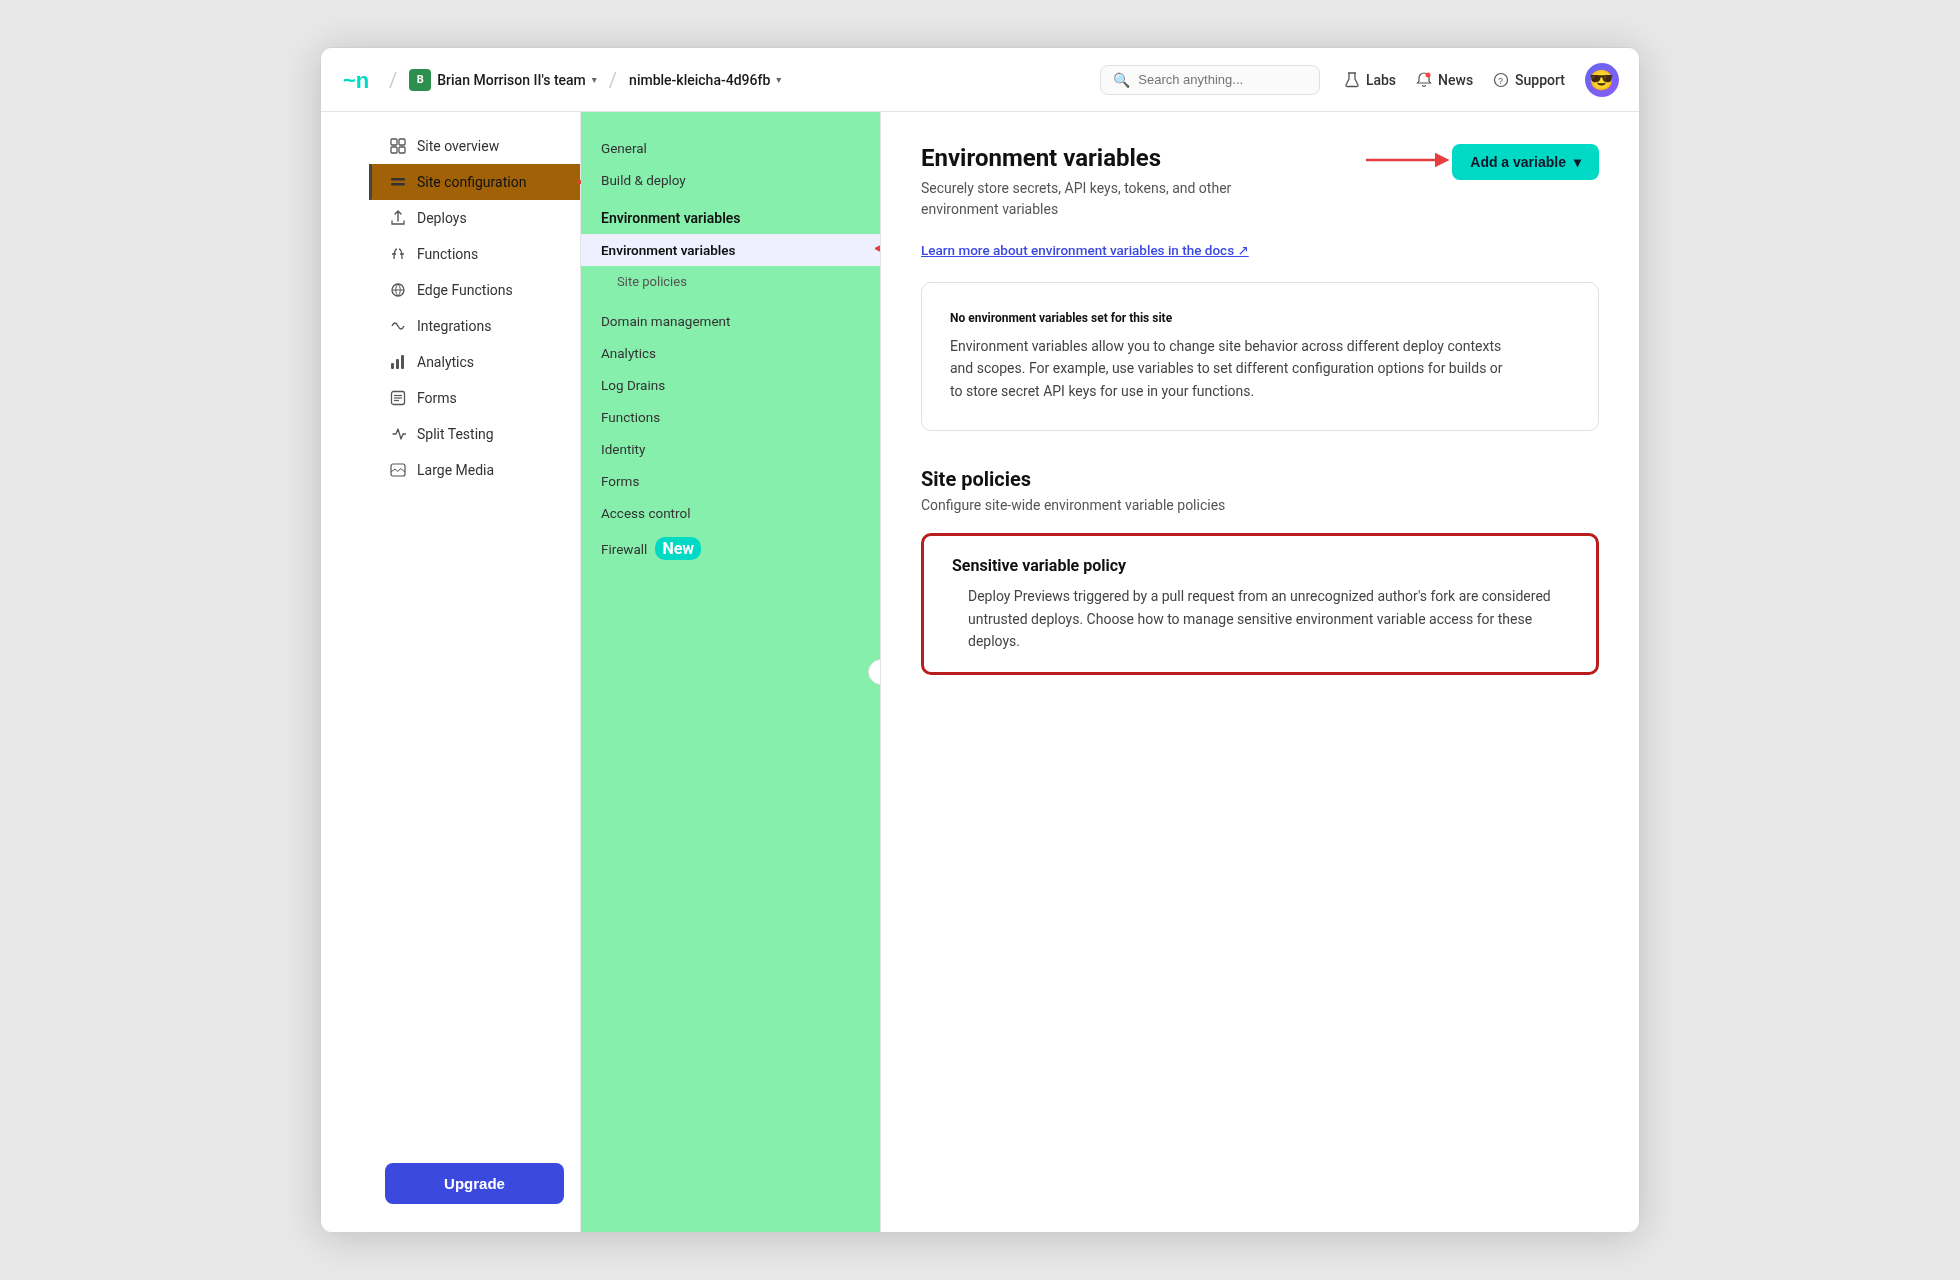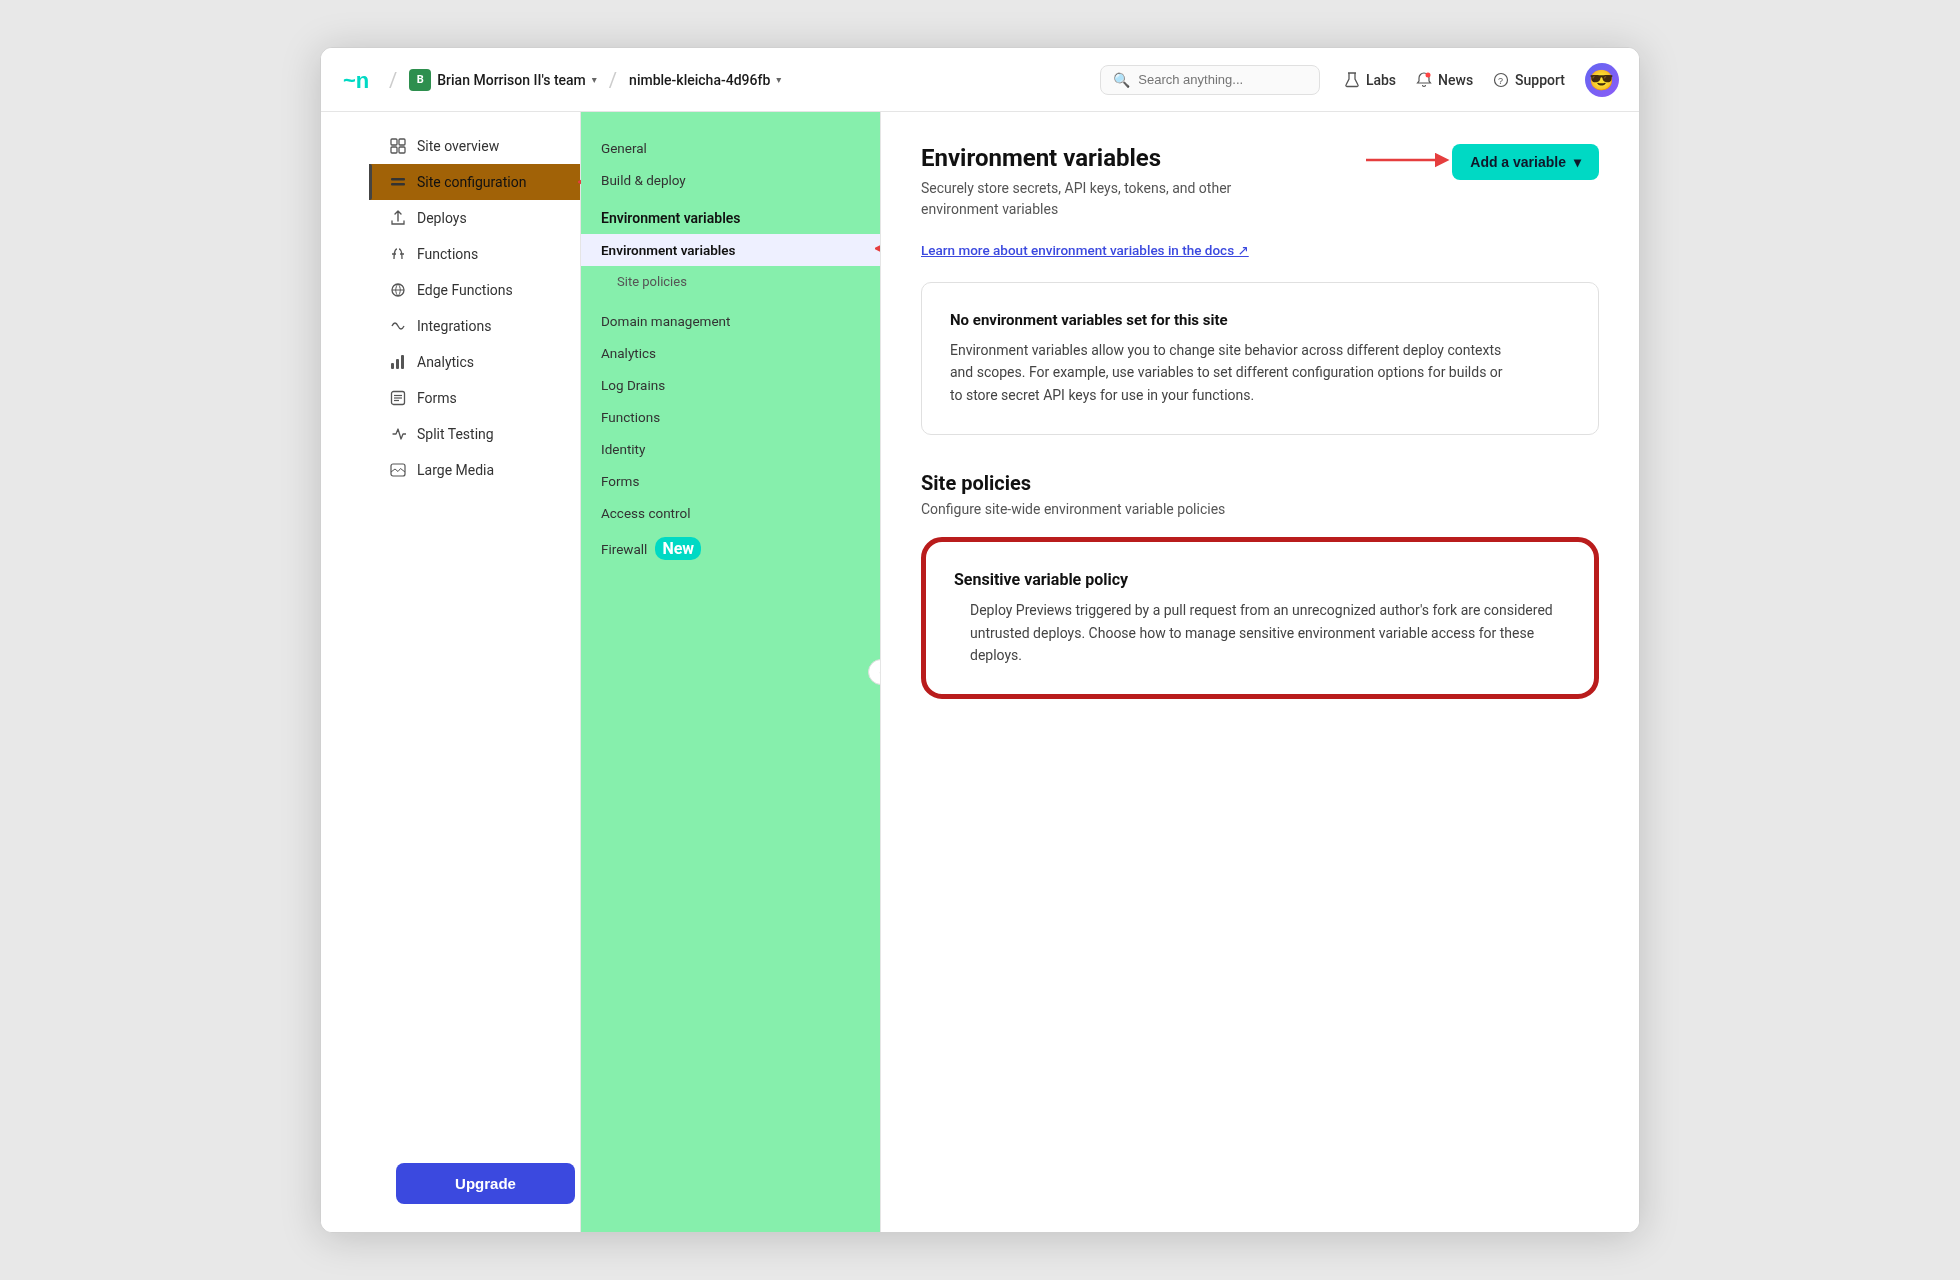--- a/index.html
+++ b/index.html
@@ -174,21 +174,21 @@
       width: 18px; 
       height: 18px; 
       display: flex; 
       align-items: center; 
       justify-content: center;
       flex-shrink: 0;
     }
     .sidebar-icon svg { width: 16px; height: 16px; }
     .sidebar-spacer { flex: 1; }
     .upgrade-btn {
-      margin: 12px 27px;
+      margin: 12px 16px;
       background: #3b49df;
       color: #fff;
       border: none;
       border-radius: 8px;
       padding: 12px;
       font-size: 15px;
       font-weight: 600;
       cursor: pointer;
       width: calc(100% - 32px);
     }
@@ -306,21 +306,21 @@
       cursor: pointer;
       font-weight: 500;
     }
     .empty-box {
       border: 1px solid #e0e0e0;
       border-radius: 10px;
       padding: 28px 28px;
       margin-bottom: 36px;
     }
     .empty-box-title {
-      font-size: 15px;
+      font-size: 12px;
       font-weight: 700;
       color: #111;
       margin-bottom: 10px;
     }
     .empty-box-desc {
       font-size: 14px;
       color: #444;
       line-height: 1.6;
       max-width: 560px;
     }
@@ -329,23 +329,23 @@
       font-weight: 700;
       color: #111;
       margin-bottom: 6px;
     }
     .section-desc {
       font-size: 14px;
       color: #555;
       margin-bottom: 20px;
     }
     .policy-box {
-      border: 5px solid #b91c1c;
-      border-radius: 21px;
-      padding: 28px 28px;
+      border: 3px solid #b91c1c;
+      border-radius: 10px;
+      padding: 20px 28px;
     }
     .policy-box-title {
       font-size: 16px;
       font-weight: 700;
       color: #111;
       margin-bottom: 10px;
     }
     .policy-box-desc {
       font-size: 14px;
       color: #444;

